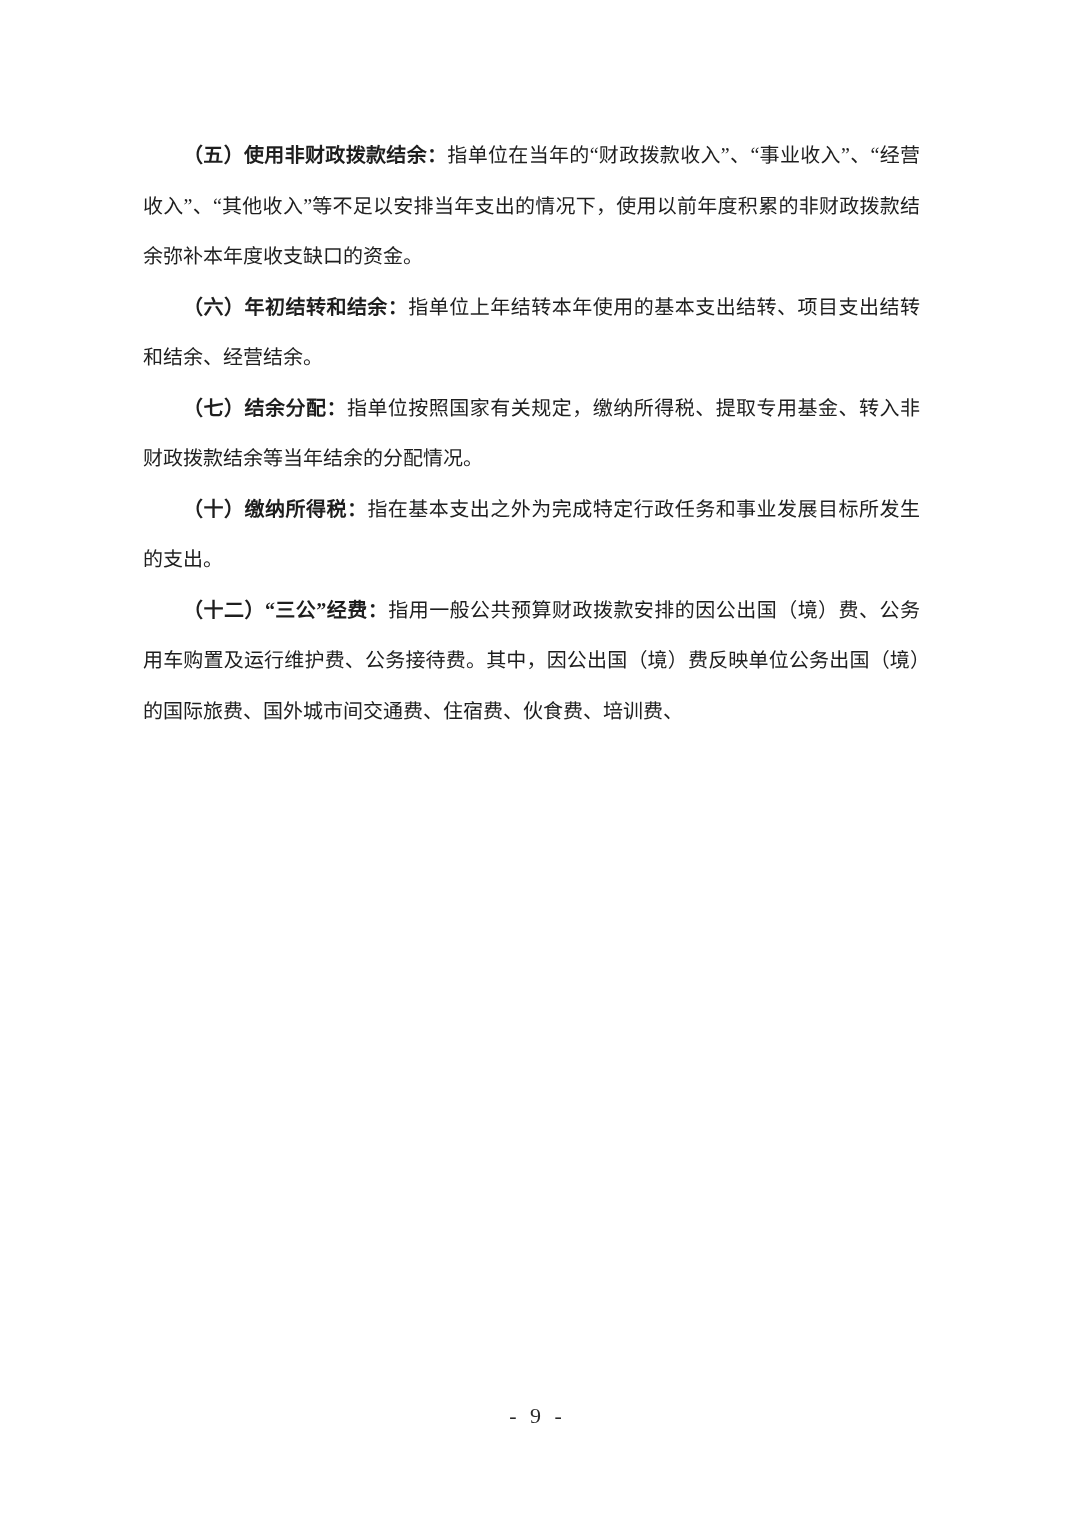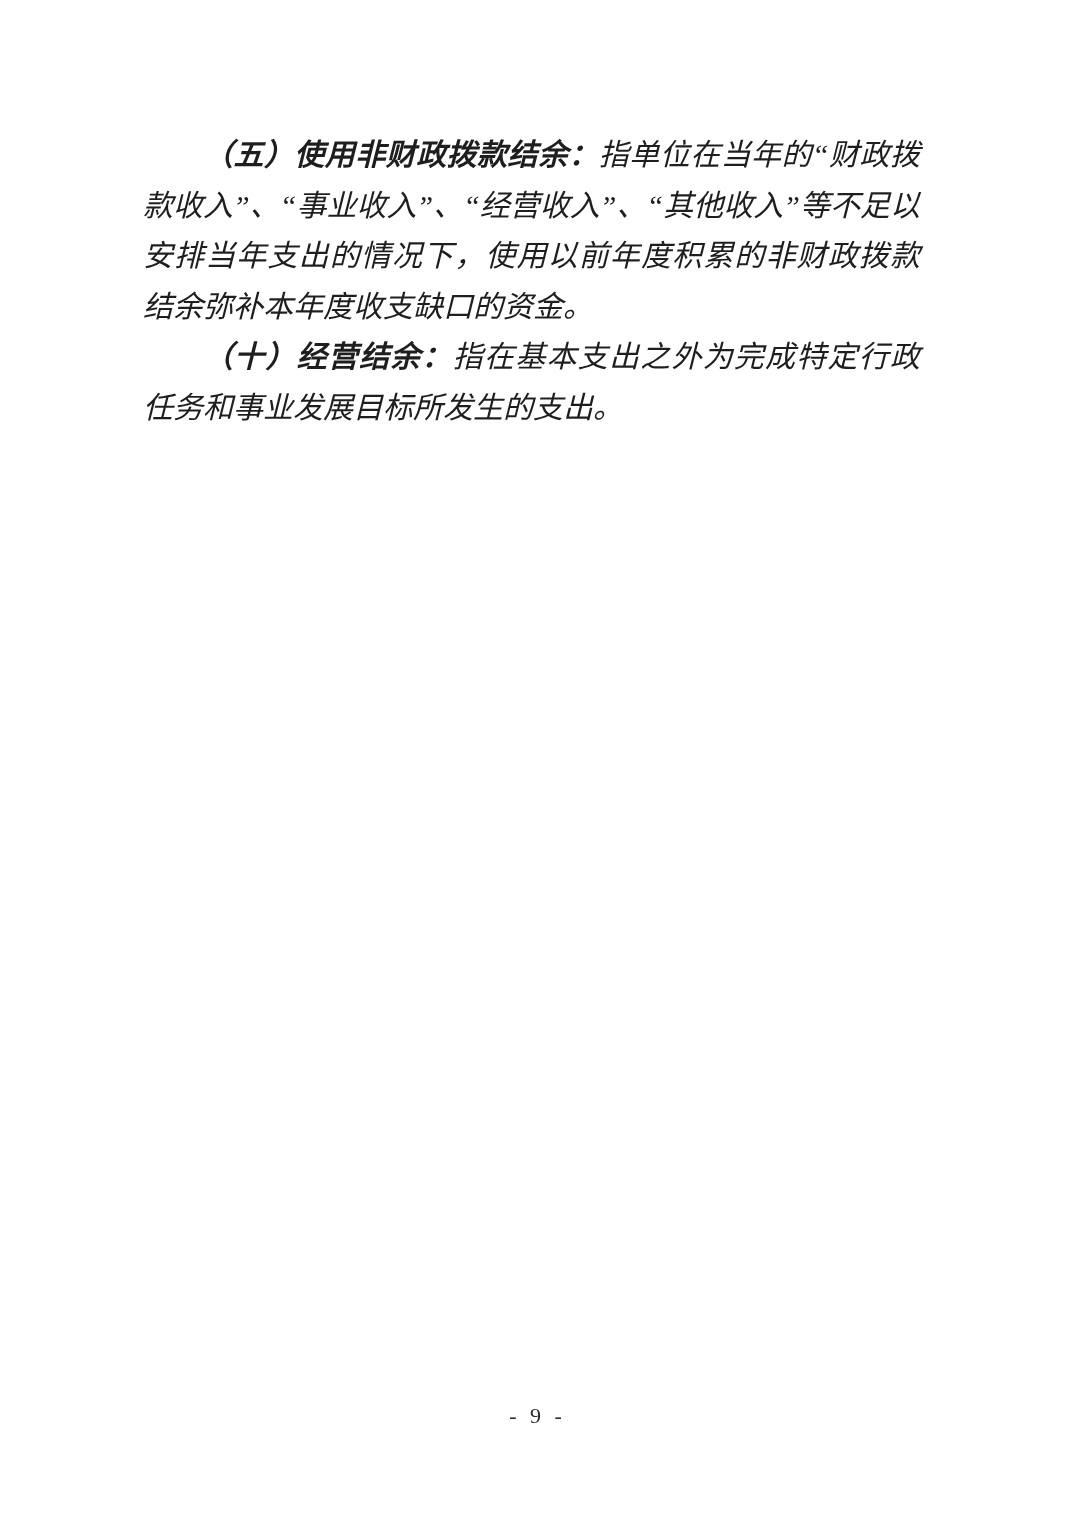--- a/index.html
+++ b/index.html
@@ -16,25 +16,24 @@
     background: #ffffff;
     overflow: hidden;
     font-family: "Liberation Serif", "DejaVu Serif", serif;
   }
   .content {
     position: absolute;
     left: 143px;
     top: 130px;
     width: 777px;
     color: #1e1e1e;
-    font-size: 30px;
+    font-size: 20px;
     line-height: 50.5px;
     text-align: justify;
     text-justify: inter-character;
-    font-style: italic;
   }
   .para {
     margin: 0;
     padding: 0;
     text-indent: 2em;
   }
   .lead {
     font-weight: 700;
   }
   .body-text {
@@ -55,27 +54,30 @@
 </style>
 </head>
 <body>
 
 <div class="page">
 
   <main class="content">
 
     <p class="para"><span class="lead">（五）使用非财政拨款结余：</span><span class="body-text">指单位在当年的“财政拨款收入”、“事业收入”、“经营收入”、“其他收入”等不足以安排当年支出的情况下，使用以前年度积累的非财政拨款结余弥补本年度收支缺口的资金。</span></p>
 
+    <p class="para"><span class="lead">（六）年初结转和结余：</span><span class="body-text">指单位上年结转本年使用的基本支出结转、项目支出结转和结余、经营结余。</span></p>
+
+    <p class="para"><span class="lead">（七）结余分配：</span><span class="body-text">指单位按照国家有关规定，缴纳所得税、提取专用基金、转入非财政拨款结余等当年结余的分配情况。</span></p>
 
 
 
-
-    <p class="para"><span class="lead">（十）经营结余：</span><span class="body-text">指在基本支出之外为完成特定行政任务和事业发展目标所发生的支出。</span></p>
+    <p class="para"><span class="lead">（十）缴纳所得税：</span><span class="body-text">指在基本支出之外为完成特定行政任务和事业发展目标所发生的支出。</span></p>
 
 
+    <p class="para"><span class="lead">（十二）“三公”经费：</span><span class="body-text">指用一般公共预算财政拨款安排的因公出国（境）费、公务用车购置及运行维护费、公务接待费。其中，因公出国（境）费反映单位公务出国（境）的国际旅费、国外城市间交通费、住宿费、伙食费、培训费、</span></p>
 
   </main>
 
   <footer class="footer">
     <span>- 9 -</span>
   </footer>
 
 </div>
 
 </body></html>

